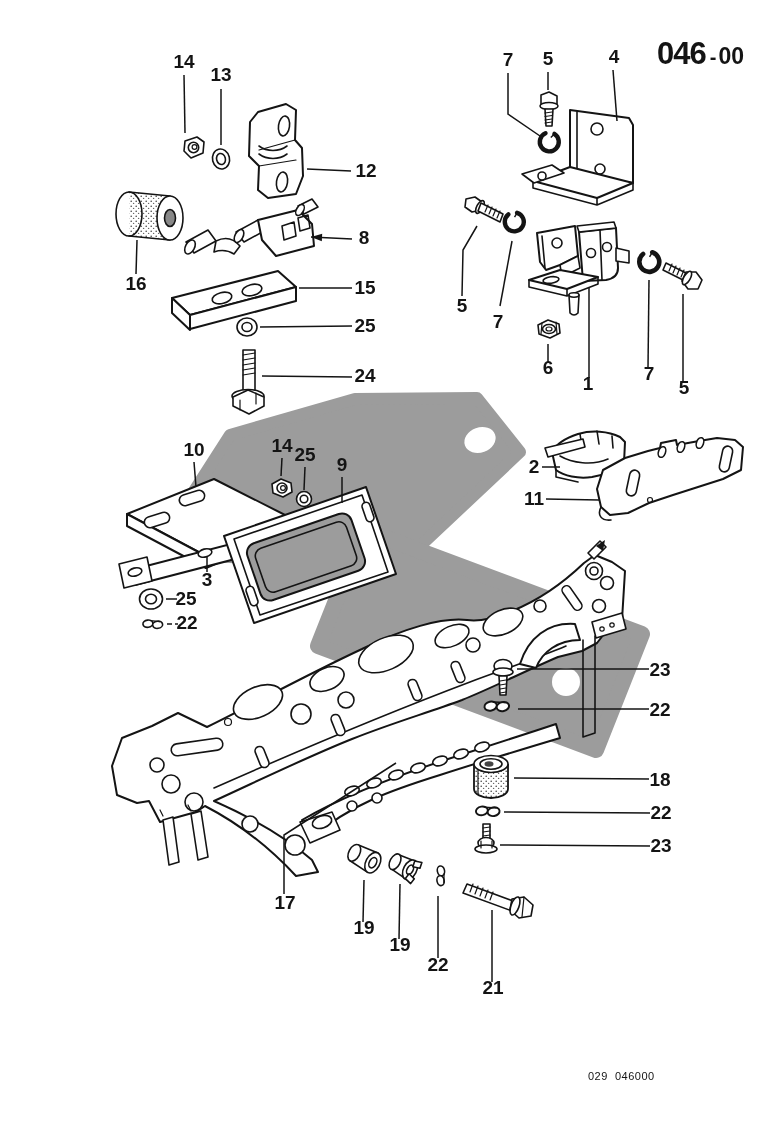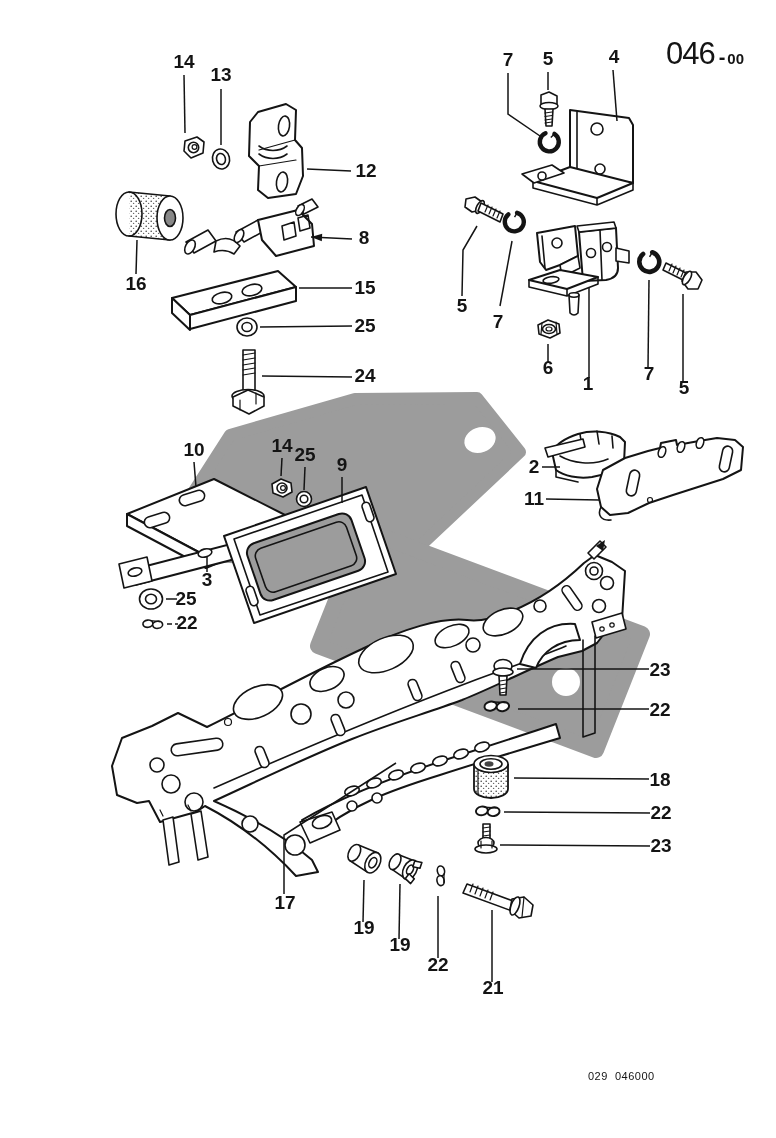--- a/index.html
+++ b/index.html
@@ -1,23 +1,23 @@
 <!DOCTYPE html>
 <html style="--paper: #ffffff; --ink: #141414; --gray: #9c9c9c;"><head>
 <meta charset="utf-8">
 <style>
   html,body{margin:0;padding:0;background:#e8e8e8;}
   .page{position:relative;width:776px;height:1138px;background:var(--paper,#fff);overflow:hidden;
         font-family:"Liberation Sans",sans-serif;}
   .page svg{position:absolute;left:0;top:0;}
   
   .code{position:absolute;top:36px;right:32px;display:flex;align-items:baseline;color:var(--ink,#141414);}
-  .code-main{font-size:31px;font-weight:400;letter-spacing:-1px;}
+  .code-main{font-size:31px;font-weight:700;letter-spacing:-1px;}
   .code-sep{font-size:20px;font-weight:800;margin:0 2px 0 4px;}
-  .code-suffix{font-size:15px;font-weight:800;}
+  .code-suffix{font-size:23px;font-weight:800;}
   
   .footer{position:absolute;left:588px;top:1070px;font-size:11px;letter-spacing:.5px;
           color:var(--ink,#141414);white-space:pre;}
   
   .fw{fill:#fff;stroke:var(--ink,#141414);stroke-width:2;stroke-linejoin:round;stroke-linecap:round;}
   .fw16{fill:#fff;stroke:var(--ink,#141414);stroke-width:1.6;stroke-linejoin:round;stroke-linecap:round;}
   .ln16{fill:none;stroke:var(--ink,#141414);stroke-width:1.6;stroke-linejoin:round;stroke-linecap:round;}
   .ln12{fill:none;stroke:var(--ink,#141414);stroke-width:1.2;stroke-linecap:round;}
   .gray{fill:var(--gray,#9c9c9c);stroke:var(--gray,#9c9c9c);stroke-linejoin:round;}
   .grayfill{fill:var(--gray,#9c9c9c);stroke:var(--ink,#141414);stroke-width:2;stroke-linejoin:round;}

